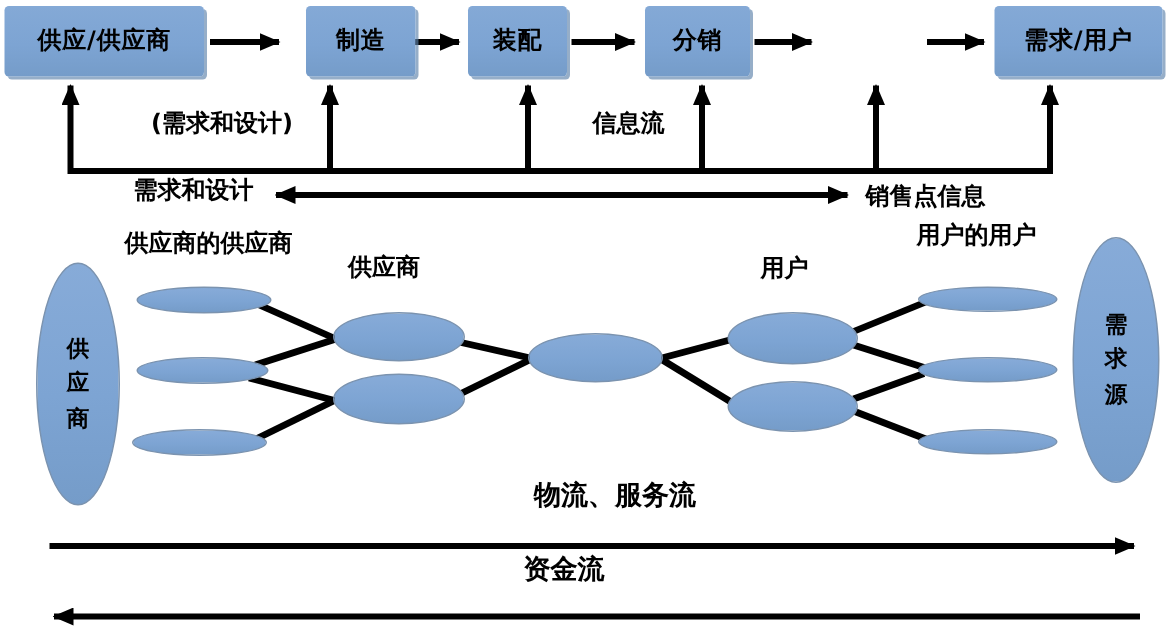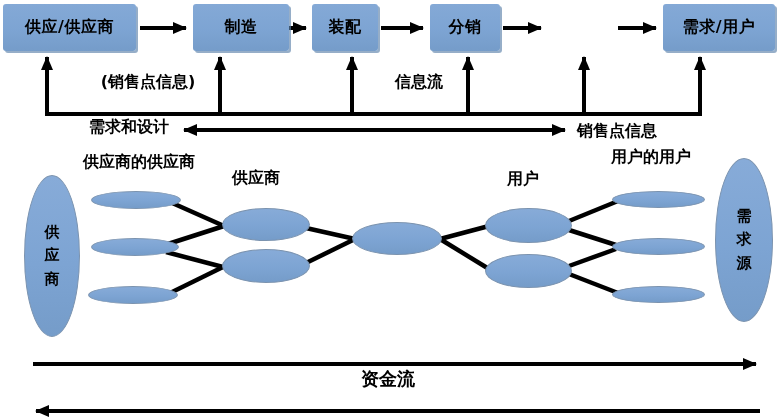--- a/index.html
+++ b/index.html
@@ -78,26 +78,26 @@
     <line x1="569" y1="221" x2="618" y2="201" stroke="#000" stroke-width="4.5"></line>
     <line x1="569" y1="230" x2="616" y2="245" stroke="#000" stroke-width="4.5"></line>
     <line x1="569" y1="266" x2="616" y2="249" stroke="#000" stroke-width="4.5"></line>
     <line x1="569" y1="274" x2="618" y2="293" stroke="#000" stroke-width="4.5"></line>
 
     <line x1="33" y1="364" x2="756" y2="364" stroke="#000" stroke-width="4" marker-end="url(#ah)"></line>
     <line x1="760" y1="411" x2="36" y2="411" stroke="#000" stroke-width="4" marker-end="url(#ah)"></line>
   </svg>
 
   <div class="fbox" style="left:3px;width:133px">供应/供应商</div>
-  <div class="fbox" style="left:193px;width:96px">制造</div>
+  <div class="fbox" style="left:204px;width:73px">制造</div>
   <div class="fbox" style="left:430px;width:70px">分销</div>
   <div class="fbox" style="left:312px;width:66px">装配</div>
   <div class="fbox" style="left:663px;width:112px">需求/用户</div>
 
-  <div class="lbl c f16" style="left:148px;top:72px">(销售点信息)</div>
+  <div class="lbl c f16" style="left:148px;top:72px">(需求和设计)</div>
   <div class="lbl c f16" style="left:419px;top:72px">信息流</div>
   <div class="lbl c f16" style="left:129px;top:117px">需求和设计</div>
   <div class="lbl c f16" style="left:617px;top:121px">销售点信息</div>
 
   <div class="lbl c f16" style="left:139px;top:152px">供应商的供应商</div>
   <div class="lbl c f16" style="left:256px;top:168px">供应商</div>
   <div class="lbl c f16" style="left:523px;top:169px">用户</div>
   <div class="lbl c f16" style="left:651px;top:147px">用户的用户</div>
 
   <div class="bigell" style="left:24px;top:175px;width:56px;height:162px">
@@ -112,15 +112,16 @@
   <div class="ell" style="left:88px;top:286px;width:90px;height:18px"></div>
   <div class="ell" style="left:222px;top:208px;width:88px;height:33px"></div>
   <div class="ell" style="left:222px;top:249px;width:88px;height:34px"></div>
   <div class="ell" style="left:352px;top:222px;width:90px;height:33px"></div>
   <div class="ell" style="left:485px;top:208px;width:87px;height:35px"></div>
   <div class="ell" style="left:485px;top:254px;width:87px;height:34px"></div>
   <div class="ell" style="left:612px;top:191px;width:93px;height:17px"></div>
   <div class="ell" style="left:612px;top:238px;width:93px;height:17px"></div>
   <div class="ell" style="left:612px;top:286px;width:93px;height:17px"></div>
 
-  <div class="lbl c f18" style="left:388px;top:367px">资金流</div>
+  <div class="lbl c f18" style="left:410px;top:318px">物流、服务流</div>
+  <div class="lbl c f18" style="left:376px;top:367px">资金流</div>
 
 </div>
 
 </body></html>

